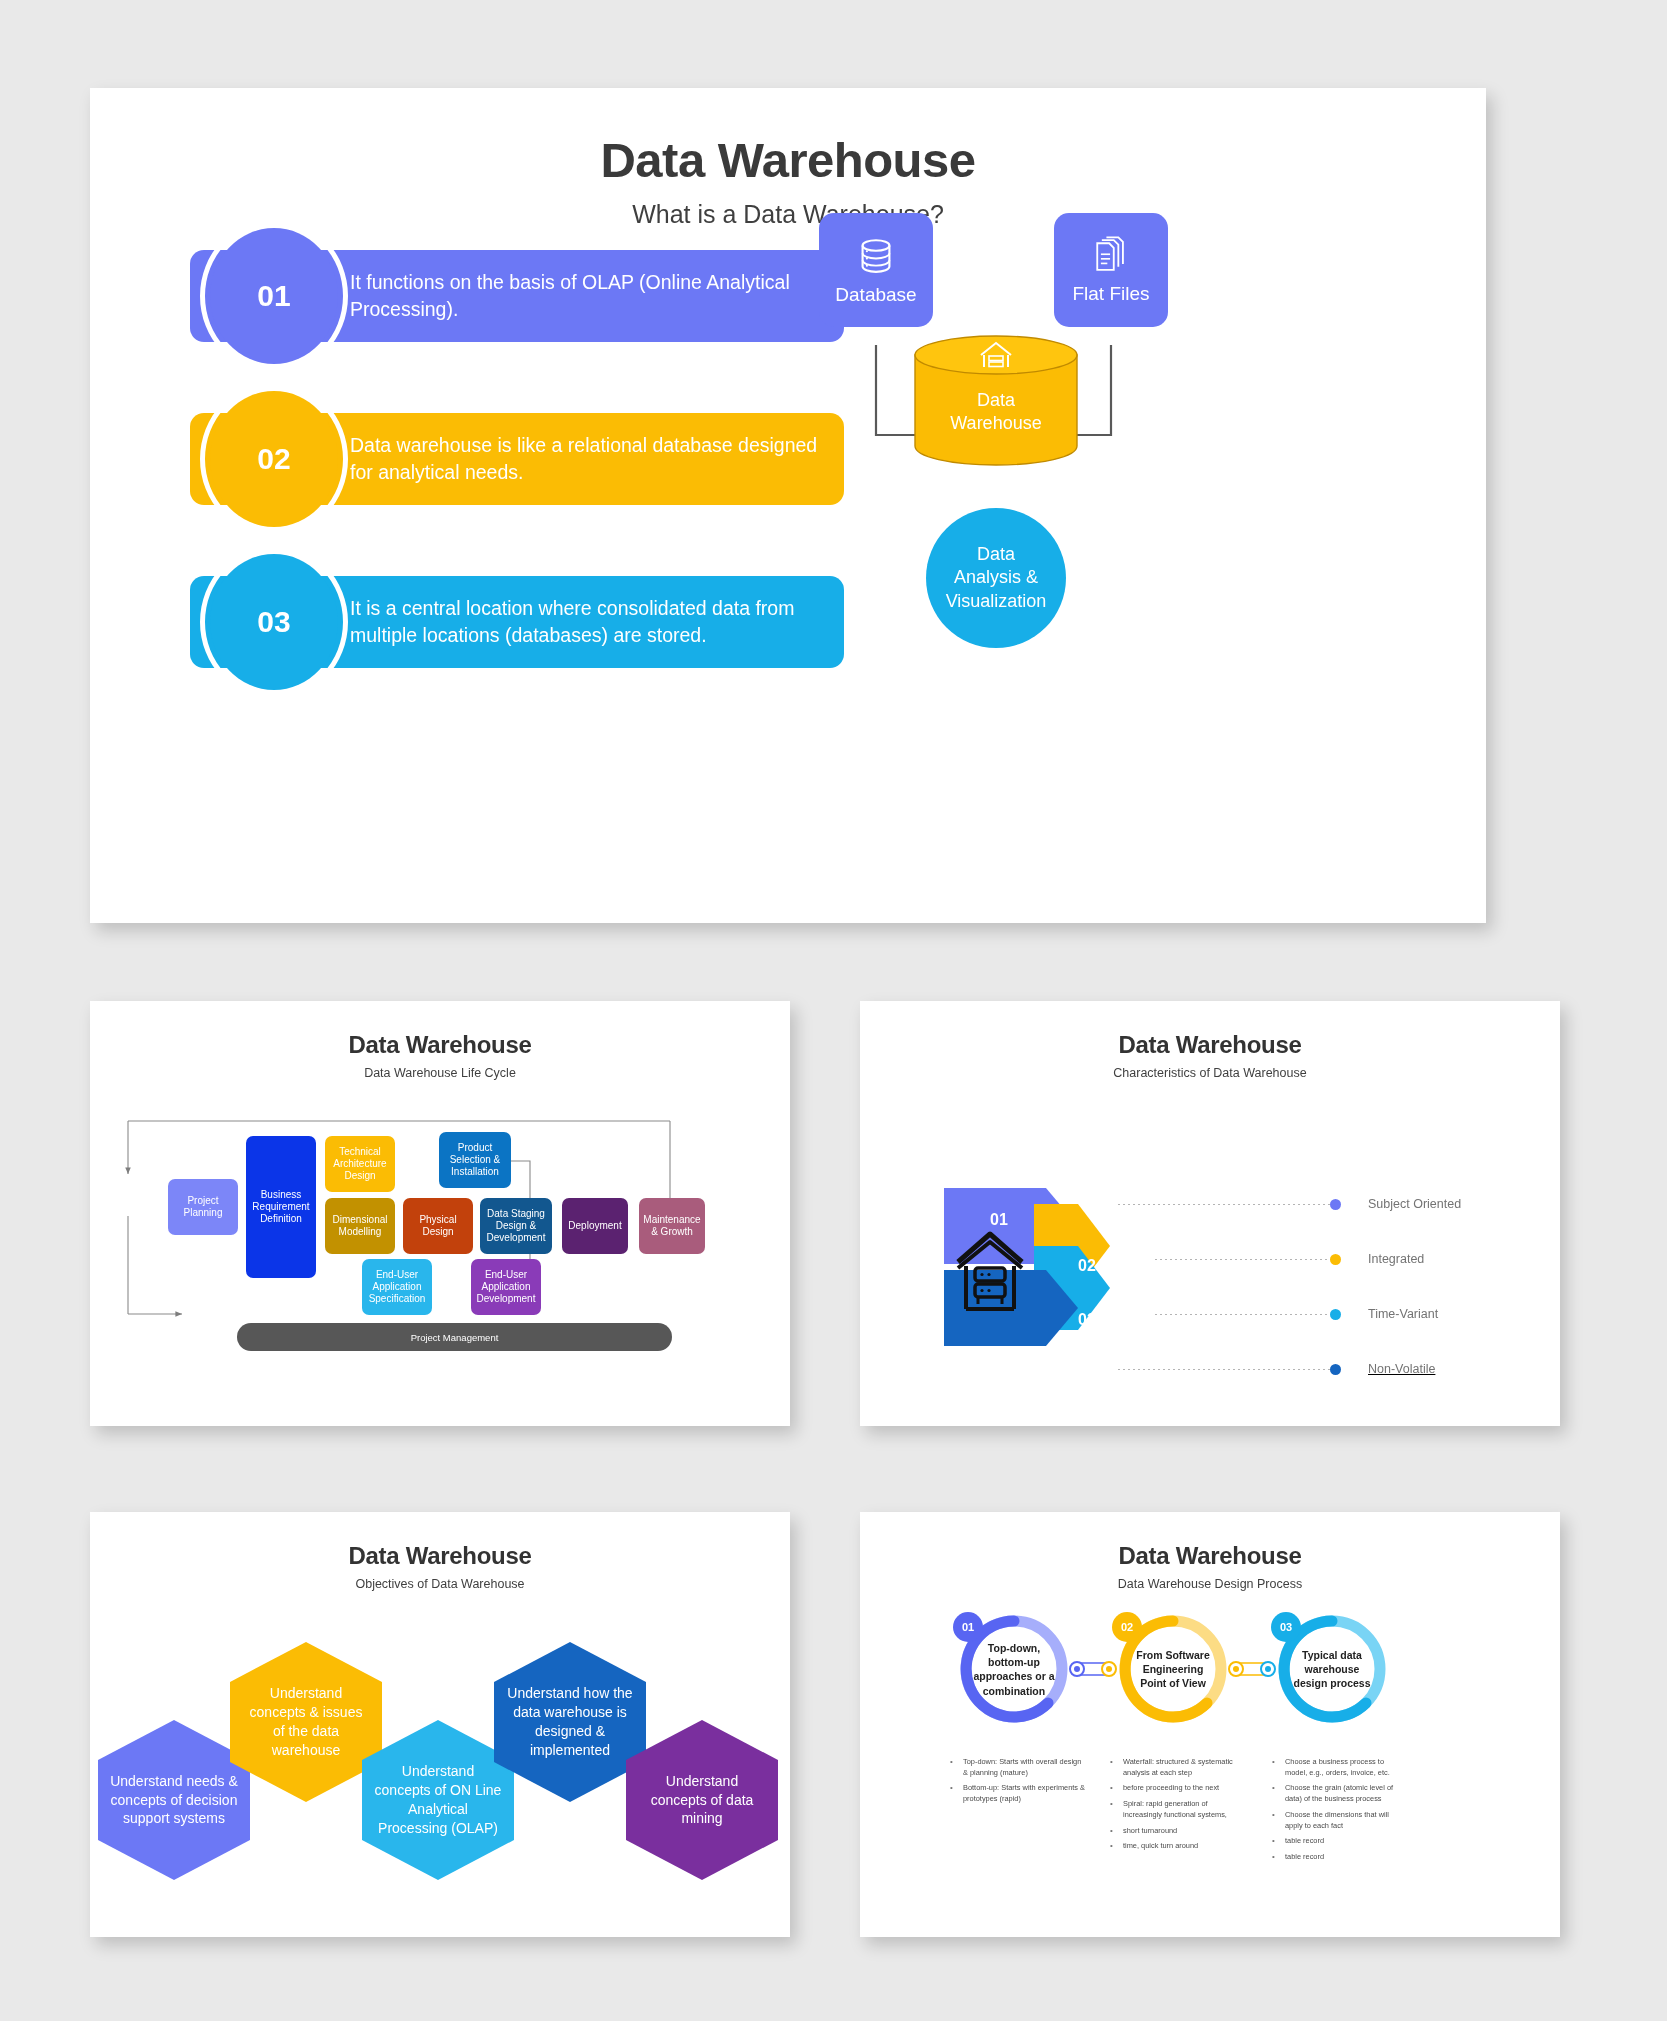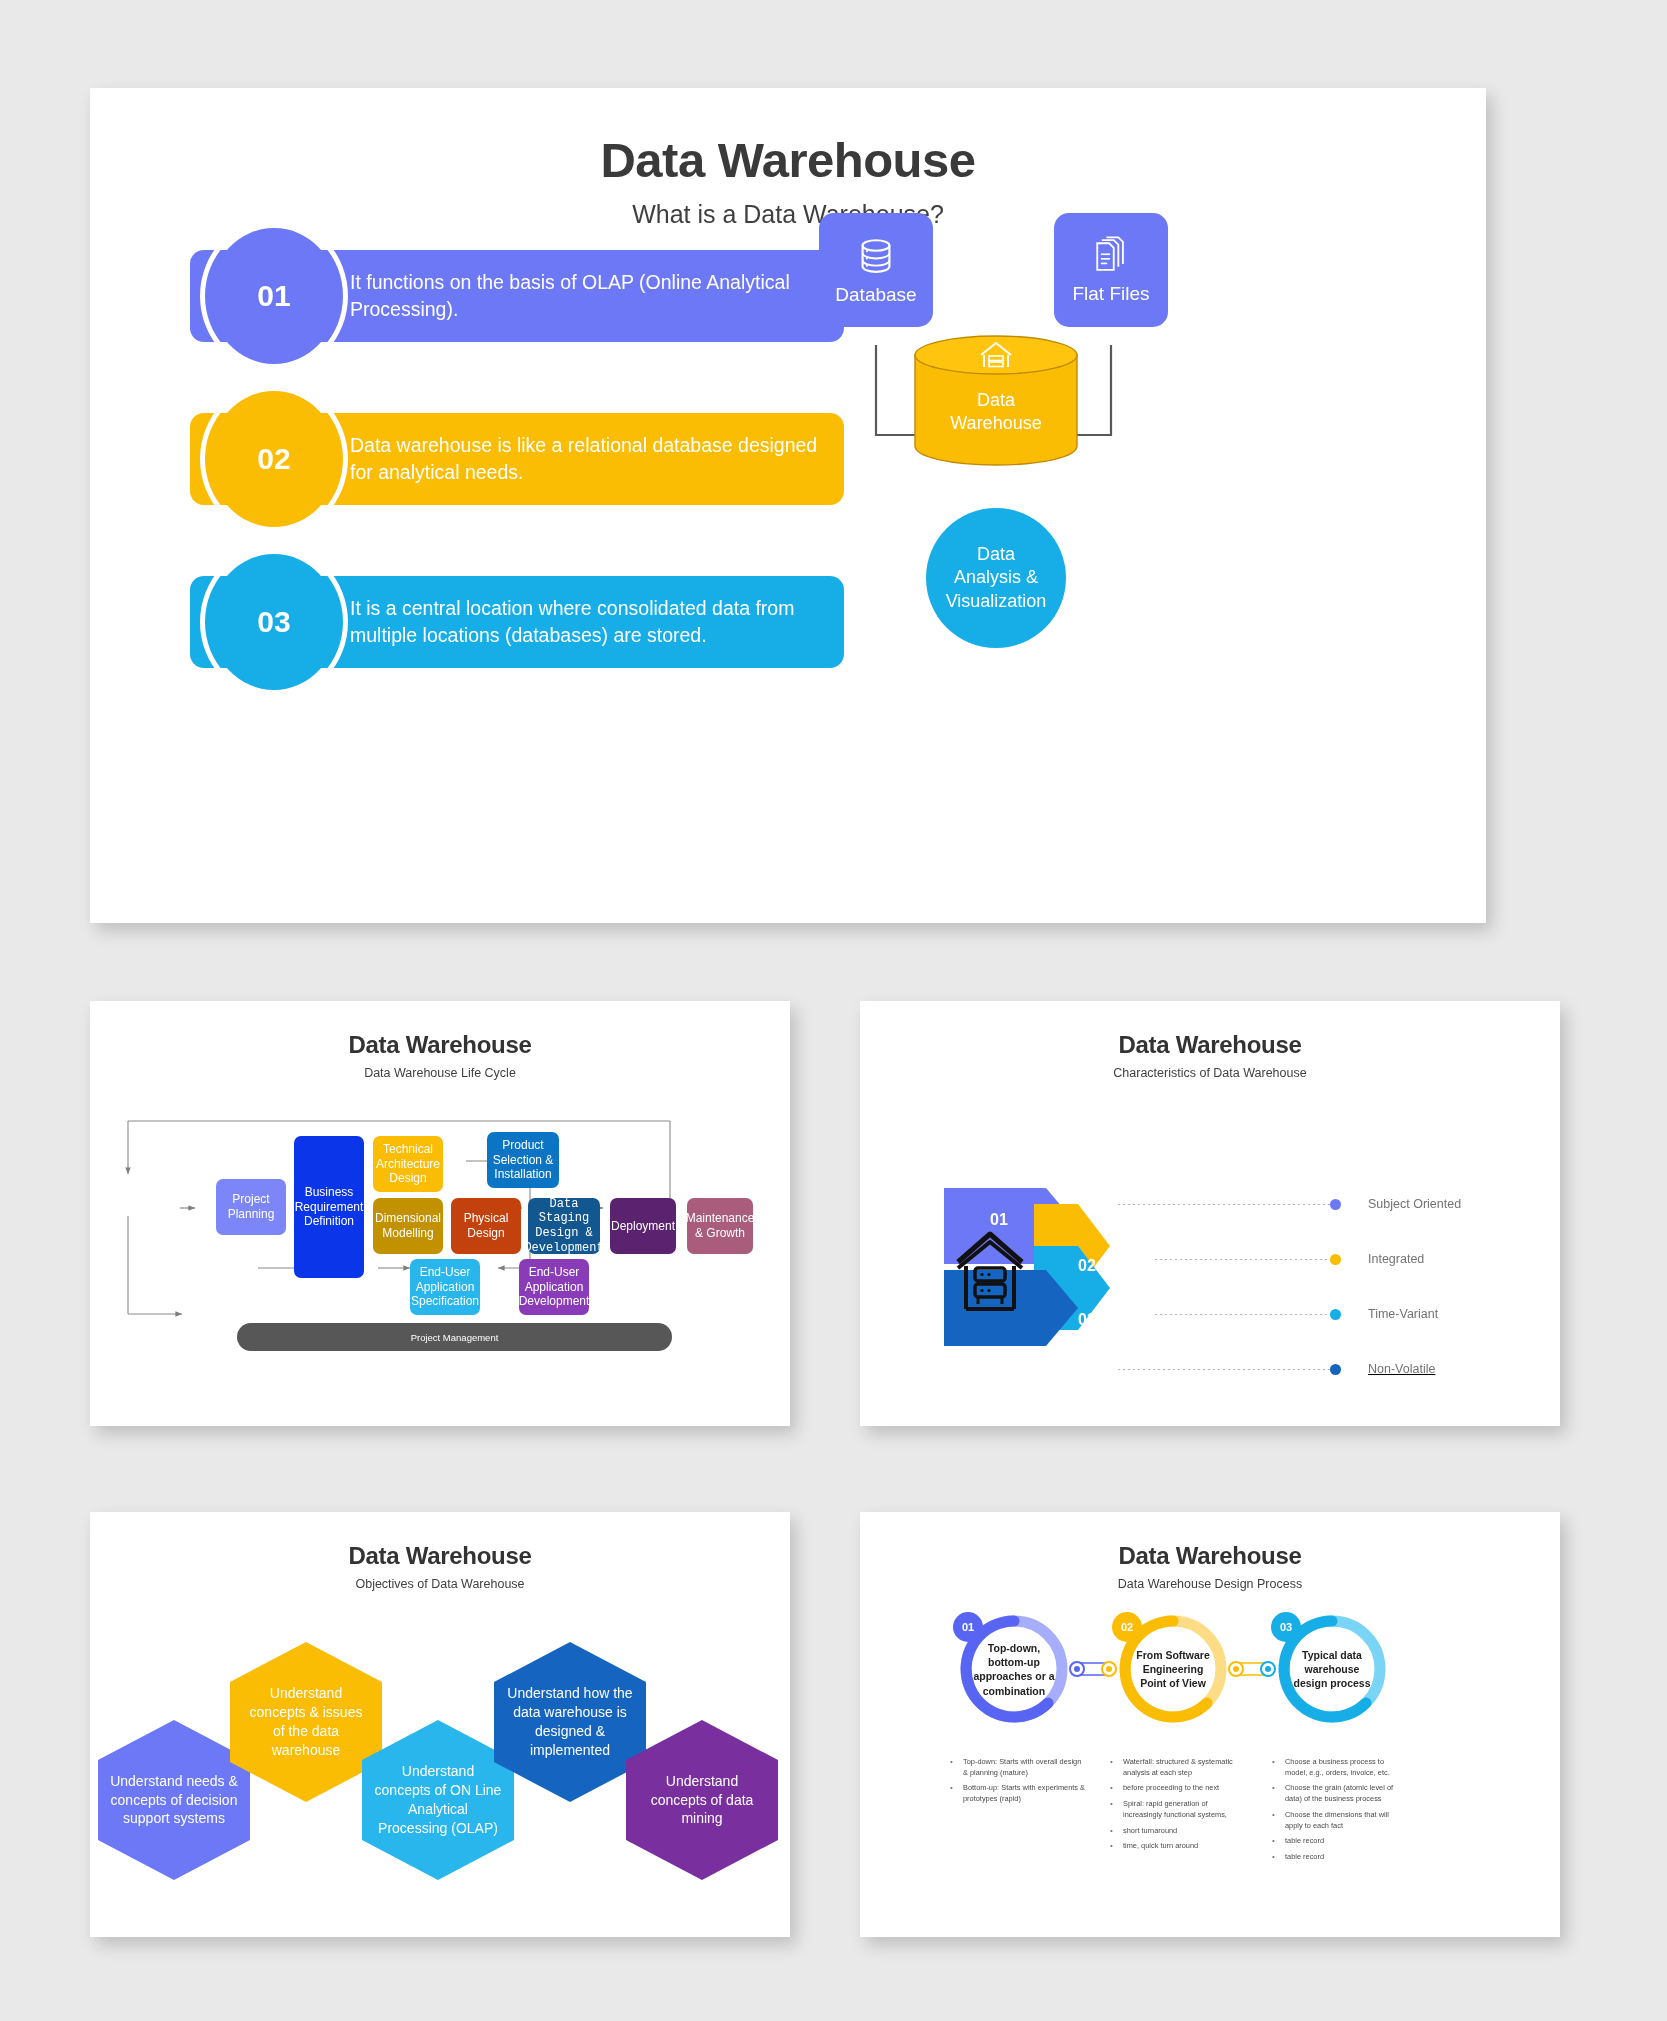--- a/index.html
+++ b/index.html
@@ -71,21 +71,21 @@
   .circle-out {
     position: absolute; border-radius: 50%;
     display: flex; align-items: center; justify-content: center;
     text-align: center; color: #fff; font-size: 18px; line-height: 1.3;
   }
 
   
   .lcbox {
     position: absolute; border-radius: 7px; color: #fff;
     display: flex; align-items: center; justify-content: center;
-    text-align: center; font-size: 12px; line-height: 1.22; padding: 2px; margin-left: 48px;
+    text-align: center; font-size: 10px; line-height: 1.22; padding: 2px;
   }
   .pmbar {
     position: absolute; border-radius: 20px; background: #575757;
     color: #fff; display: flex; align-items: center; justify-content: center;
     font-size: 9.5px;
   }
   .legend-row { position: absolute; display: flex; align-items: center; }
   .legend-dot { width: 11px; height: 11px; border-radius: 50%; }
   .legend-txt { font-size: 12.5px; color: #737373; margin-left: 27px; }
   .dots-line {
@@ -258,21 +258,21 @@
     <div class="lcbox" style="left:156px; top:135px; width:70px; height:142px; background:#0B35E8;">Business Requirement Definition</div>
 
     <div class="lcbox" style="left:235px; top:135px; width:70px; height:56px; background:#FBBC04;">Technical Architecture Design</div>
 
     <div class="lcbox" style="left:235px; top:197px; width:70px; height:56px; background:#C29100;">Dimensional Modelling</div>
 
     <div class="lcbox" style="left:349px; top:131px; width:72px; height:56px; background:#0B74C4;">Product Selection &amp; Installation</div>
 
     <div class="lcbox" style="left:313px; top:197px; width:70px; height:56px; background:#c2410c;">Physical Design</div>
 
-    <div class="lcbox" style="left:390px; top:197px; width:72px; height:56px; background:#12578F;font-family:Liberation Mono, monospace;">Data Staging Design &amp; Development</div>
+    <div class="lcbox" style="left:390px; top:197px; width:72px; height:56px; background:#12578F;">Data Staging Design &amp; Development</div>
 
     <div class="lcbox" style="left:272px; top:258px; width:70px; height:56px; background:#29B6EC;">End-User Application Specification</div>
 
     <div class="lcbox" style="left:381px; top:258px; width:70px; height:56px; background:#8A3BB8;">End-User Application Development</div>
 
     <div class="lcbox" style="left:472px; top:197px; width:66px; height:56px; background:#5B2270;">Deployment</div>
 
     <div class="lcbox" style="left:549px; top:197px; width:66px; height:56px; background:#A95C7C;">Maintenance &amp; Growth</div>
 
     <div class="pmbar" style="left:147px; top:322px; width:435px; height:28px;">Project Management</div>

